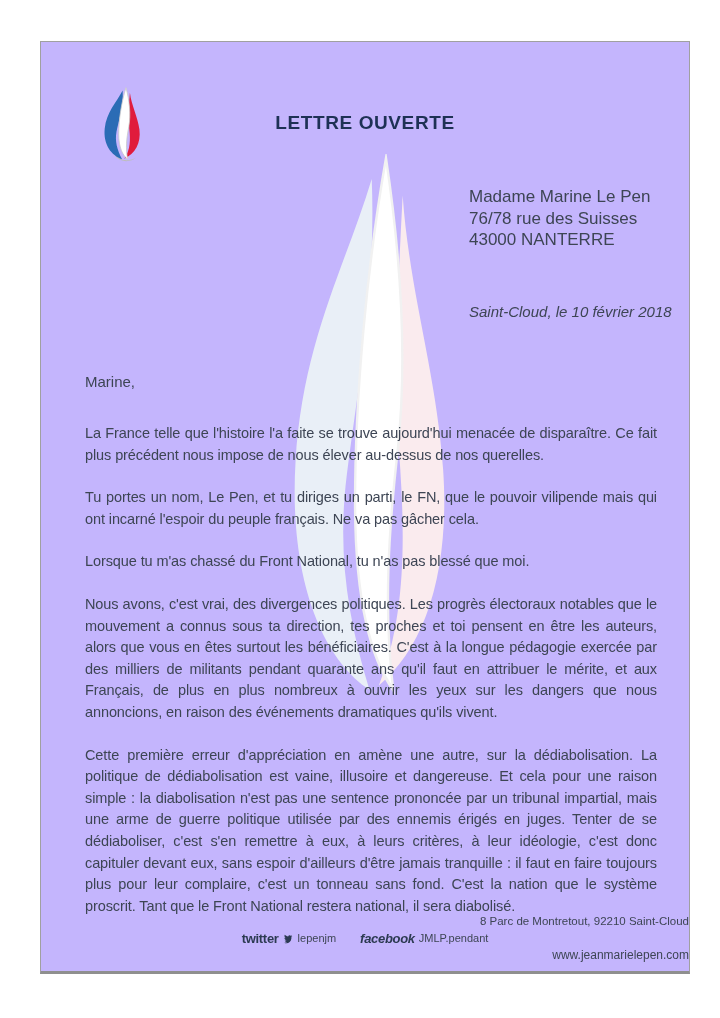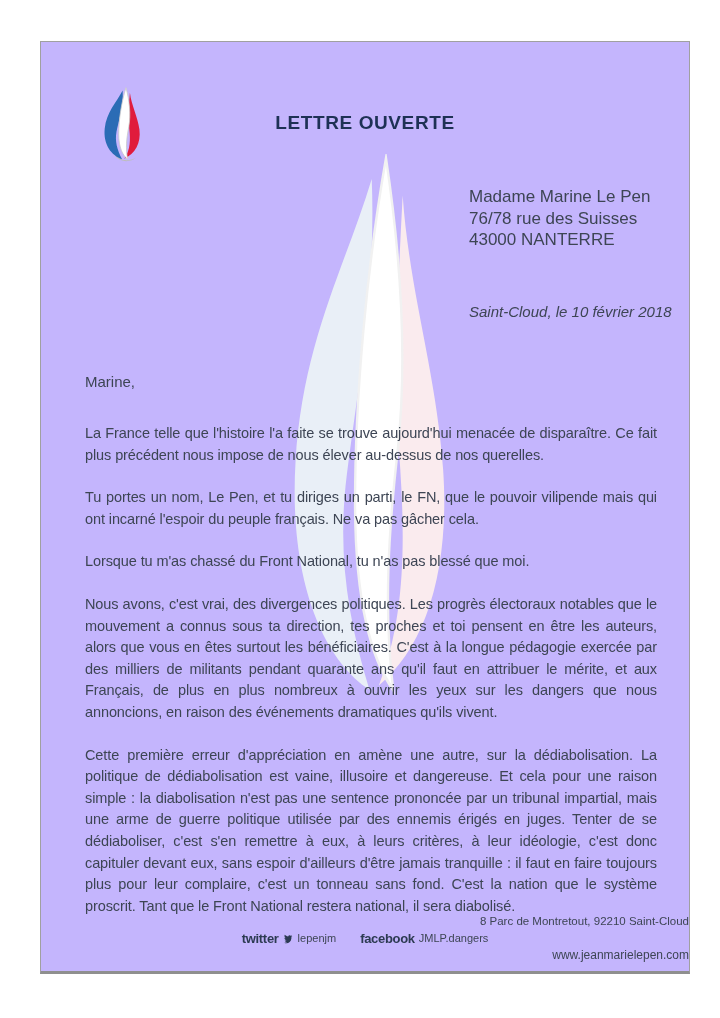--- a/index.html
+++ b/index.html
@@ -57,21 +57,21 @@
   .letter-footer{
     position:absolute;left:0;top:871px;width:100%;z-index:1;
     text-align:right;color:var(--body-text);
   }
   .footer-address{font-size:11.5px;line-height:17px;}
   .footer-social{
     font-size:11px;line-height:17px;
     display:flex;align-items:center;justify-content:center;gap:4px;
   }
   .wordmark{font-size:13px;font-weight:700;letter-spacing:-.3px;color:#2c3a52;}
-  .wordmark.fb{margin-left:20px;}
+  .wordmark.fb{margin-left:20px;font-style:italic;}
   .bird{width:10px;height:10px;margin-right:1px;}
   .footer-website{font-size:12px;line-height:17px;}
 </style>
 </head>
 <body>
 
 <div class="page">
 
   <svg class="watermark" viewBox="0 0 100 132" preserveAspectRatio="none">
     <path d="M44,6 C33,27 15,45 12,74 C9,103 24,122 43,129 C34,112 30,97 33,80 C37,60 46,34 44,6 Z" fill="#e9eff7"></path>
@@ -110,18 +110,18 @@
 
   <div class="letter-footer">
     <div class="footer-address">8 Parc de Montretout, 92210 Saint-Cloud</div>
     <div class="footer-social">
       <span class="wordmark">twitter</span>
       <svg class="bird" viewBox="0 0 14 14">
         <path fill="#2c3a52" d="M13,3.2 L11.4,3.4 L12.6,1.9 L10.8,2.6 C9.8,1.4 7.8,1.6 7.2,3.4 C5.2,3.3 3.6,2.3 2.4,1.2 C1.7,3.1 2.4,4.9 3.9,5.9 C3.2,5.9 2.5,5.7 2,5.4 C2,7.3 3.4,8.5 4.9,8.8 C4.2,9.1 3.2,9.1 2.4,9 C3,10.3 4.4,11.2 5.9,11.2 C4.8,12 3.2,12.5 1.7,12.3 C5.5,14.3 11.3,12.4 11.8,6.1 C11.8,5.5 11.8,5 11.7,4.6 Z"></path>
       </svg>
       <span>lepenjm</span>
       <span class="wordmark fb">facebook</span>
-      <span>JMLP.dangers</span>
+      <span>JMLP.pendant</span>
     </div>
     <div class="footer-website">www.jeanmarielepen.com</div>
   </div>
 
 </div>
 
 </body></html>

